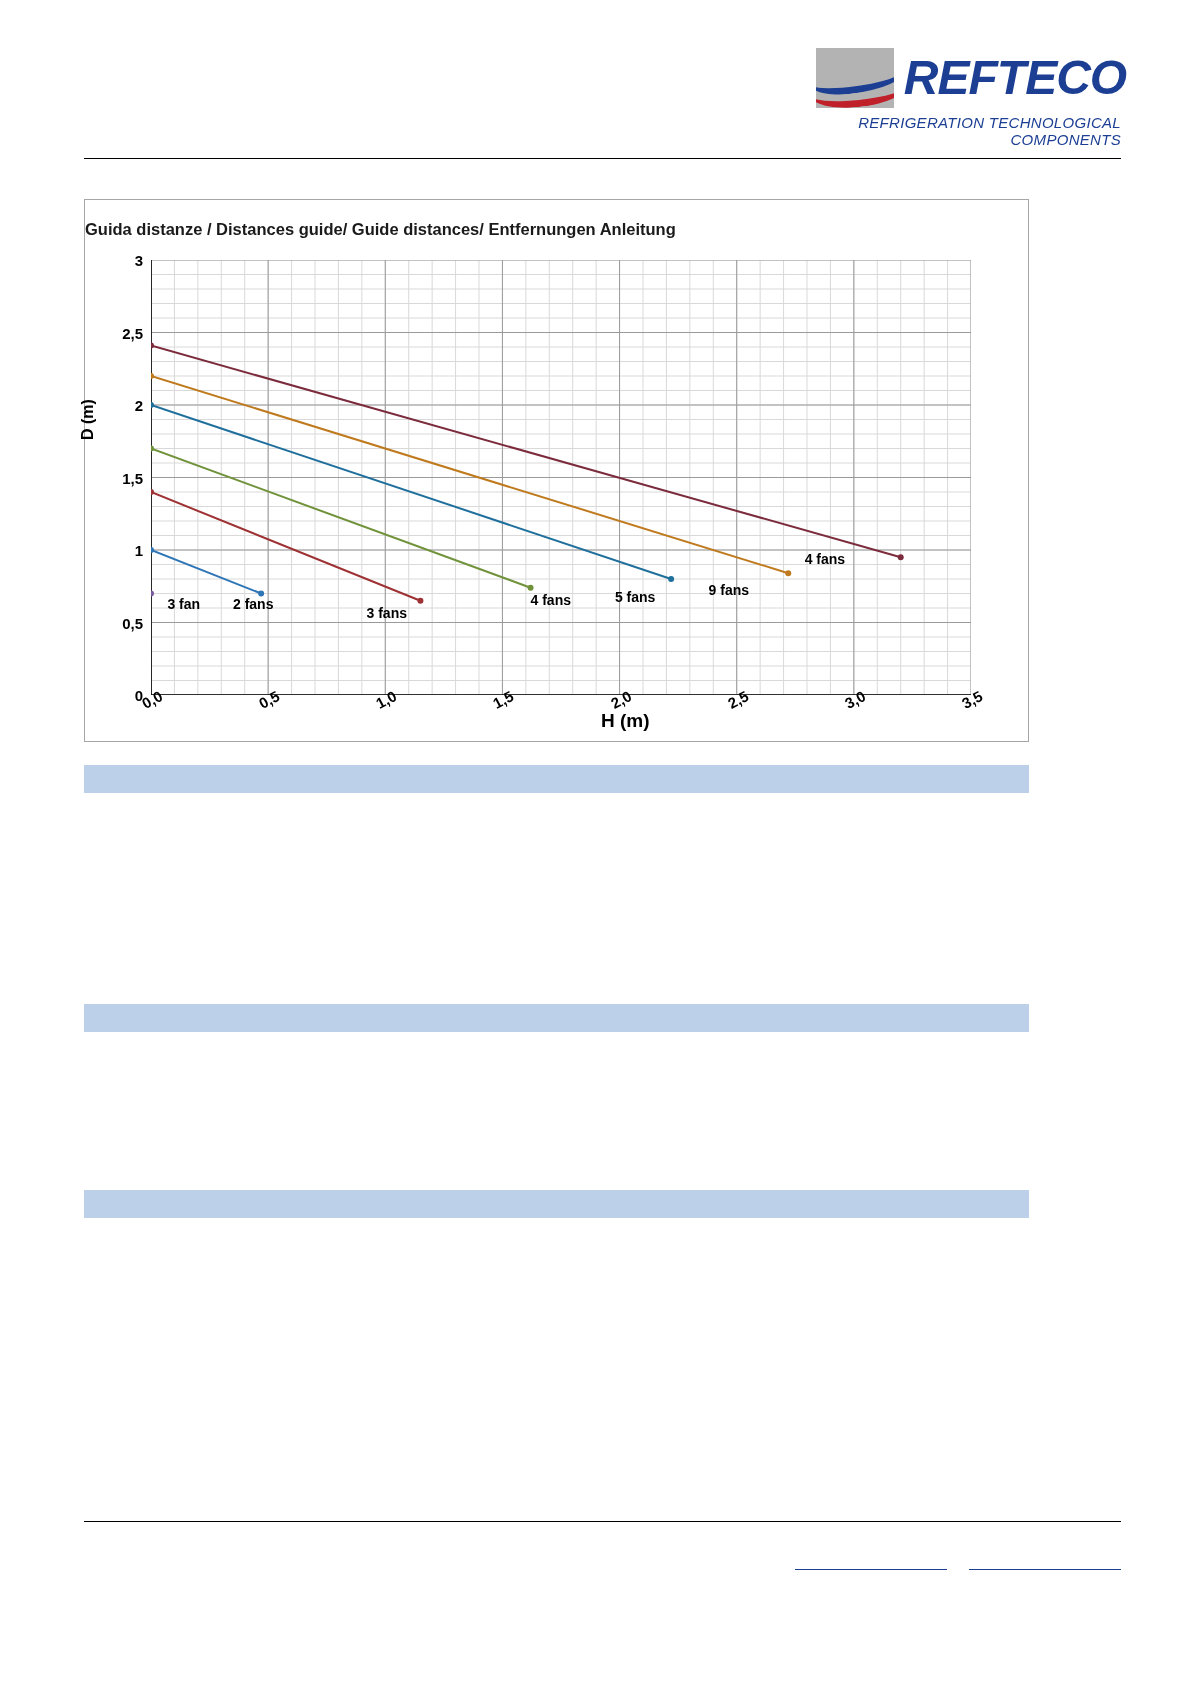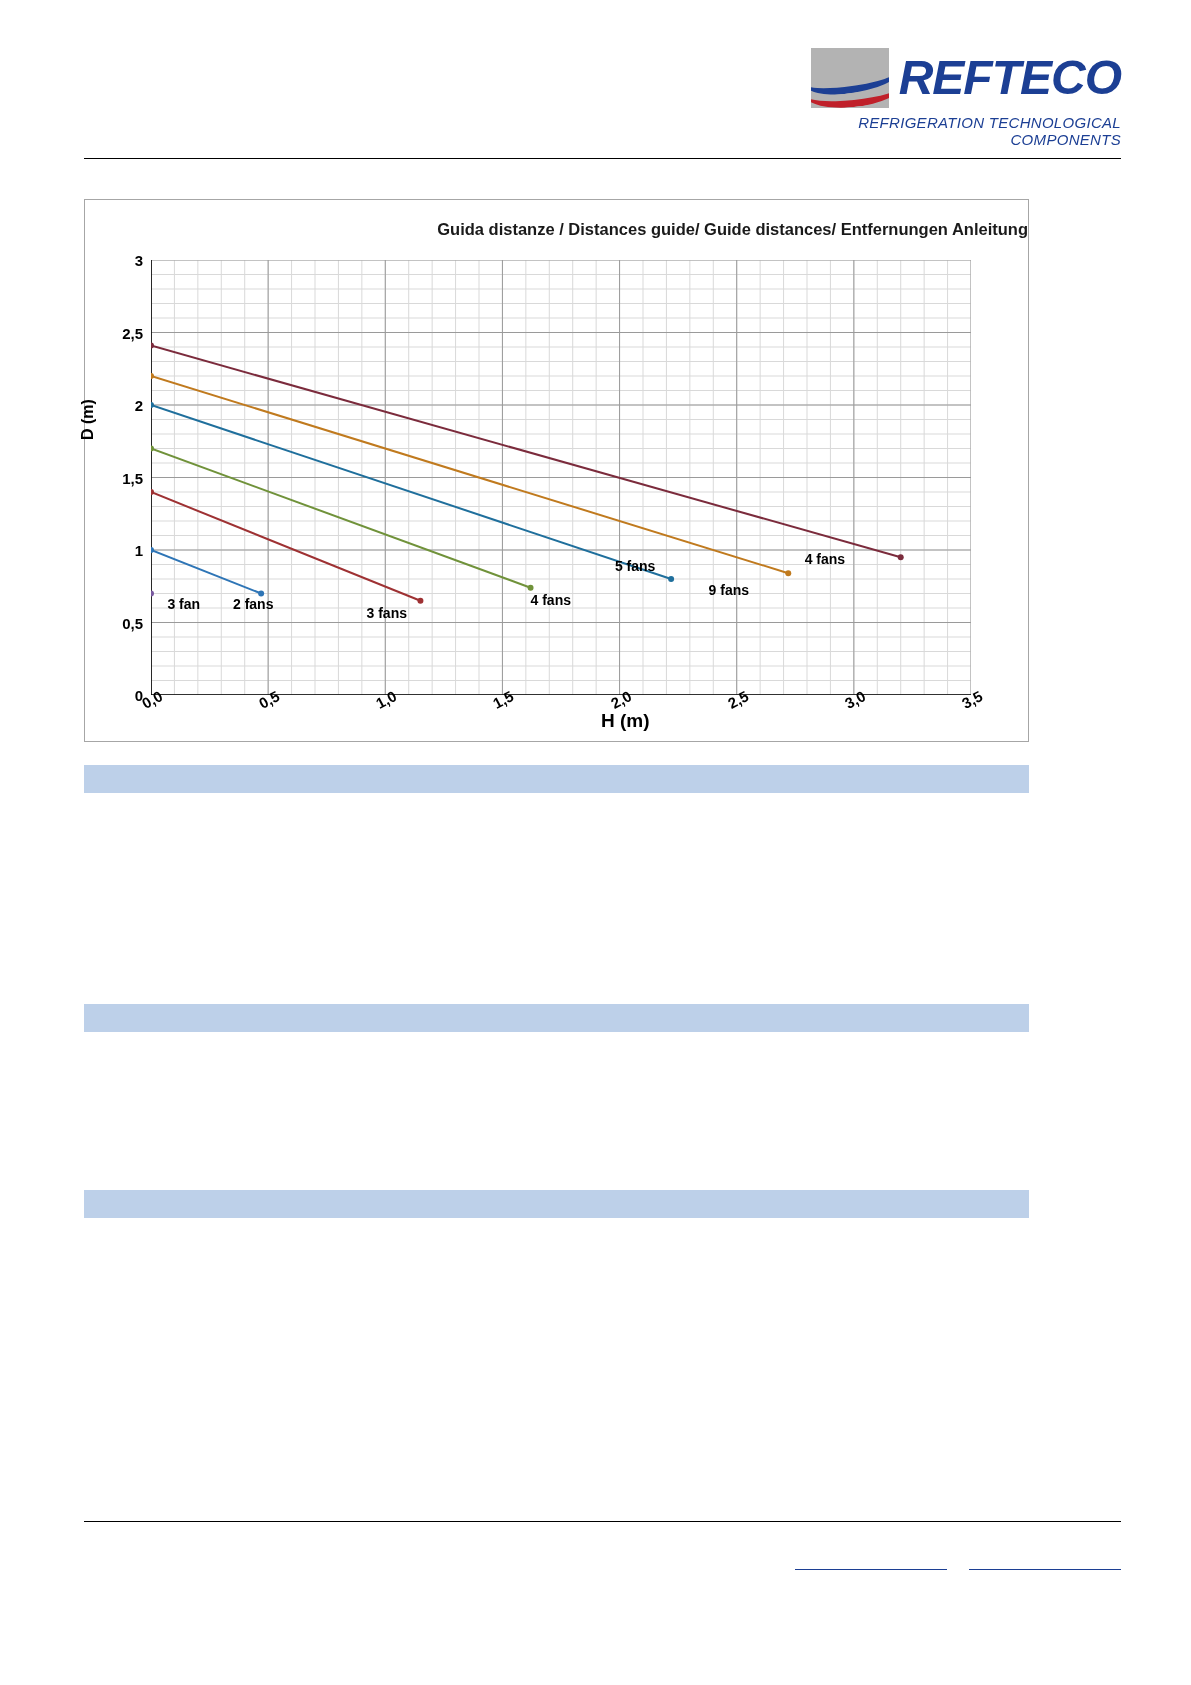--- a/index.html
+++ b/index.html
@@ -20,21 +20,21 @@
   #logo-block {
     position: absolute;
     top: 48px;
     right: 70px;
     width: 300px;
     text-align: right;
   }
   #logo-row {
     display: flex;
     align-items: center;
-    justify-content: flex-end;
+    justify-content: center;
     gap: 10px;
   }
   #logo-mark {
     width: 78px;
     height: 60px;
     background: #b3b3b3;
     position: relative;
     overflow: hidden;
     flex: none;
   }
@@ -90,21 +90,21 @@
     height: 543px;
     border: 1px solid #a6a6a6;
     background: #ffffff;
     box-sizing: border-box;
   }
   #chart-title {
     position: absolute;
     top: 20px;
     left: 0;
     width: 100%;
-    text-align: right;
+    text-align: left;
     font-size: 16.5px;
     font-weight: bold;
     color: #1a1a1a;
   }
   #plot-area {
     position: absolute;
     left: 66px;
     top: 60px;
     width: 820px;
     height: 435px;
@@ -341,21 +341,21 @@
         <circle cx="0" cy="116" r="3" fill="#c07a1e"></circle>
         <circle cx="637.257142857143" cy="313.20000000000005" r="3" fill="#c07a1e"></circle>
         <polyline points="0,85.55000000000001 749.7142857142858,297.25" fill="none" stroke="#7b2b3c" stroke-width="2"></polyline>
         <circle cx="0" cy="85.55000000000001" r="3" fill="#7b2b3c"></circle>
         <circle cx="749.7142857142858" cy="297.25" r="3" fill="#7b2b3c"></circle>
       </svg>
   <div class="series-label" style="left: 16.4px; top: 336.1px;">3 fan</div>
       <div class="series-label" style="left: 82px; top: 336.1px;">2 fans</div>
       <div class="series-label" style="left: 215.543px; top: 344.8px;">3 fans</div>
       <div class="series-label" style="left: 379.543px; top: 332px;">4 fans</div>
-      <div class="series-label" style="left: 463.886px; top: 298px;">5 fans</div>
+      <div class="series-label" style="left: 463.886px; top: 329px;">5 fans</div>
       <div class="series-label" style="left: 557.6px; top: 321.6px;">9 fans</div>
       <div class="series-label" style="left: 653.657px; top: 291.15px;">4 fans</div>
     </div>
 
   <div id="xtick-holder">
       <div class="xtick" style="left: -12px;">0,0</div>
       <div class="xtick" style="left: 105.143px;">0,5</div>
       <div class="xtick" style="left: 222.286px;">1,0</div>
       <div class="xtick" style="left: 339.429px;">1,5</div>
       <div class="xtick" style="left: 456.571px;">2,0</div>

